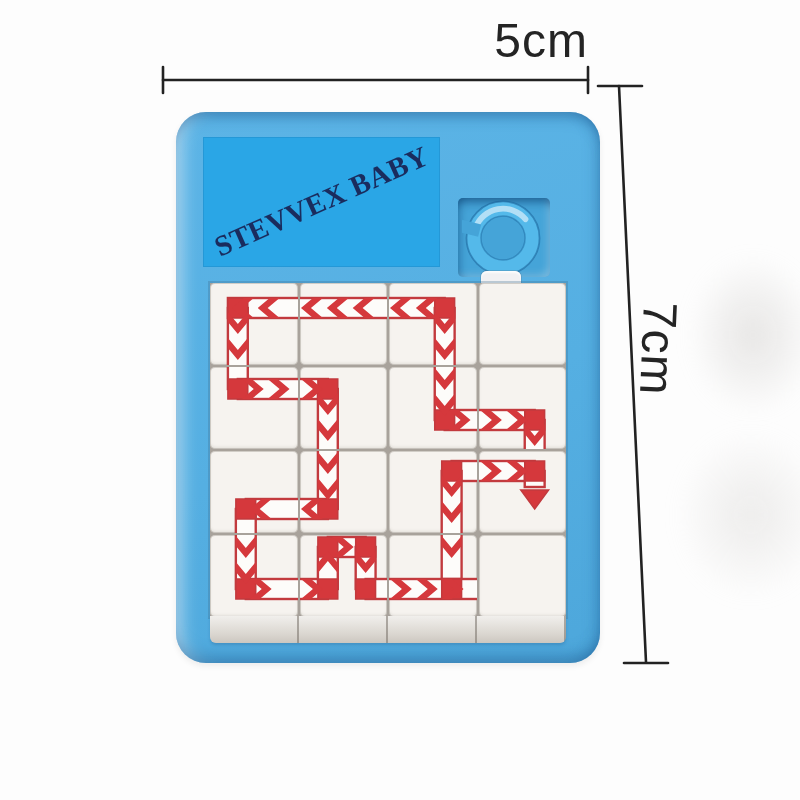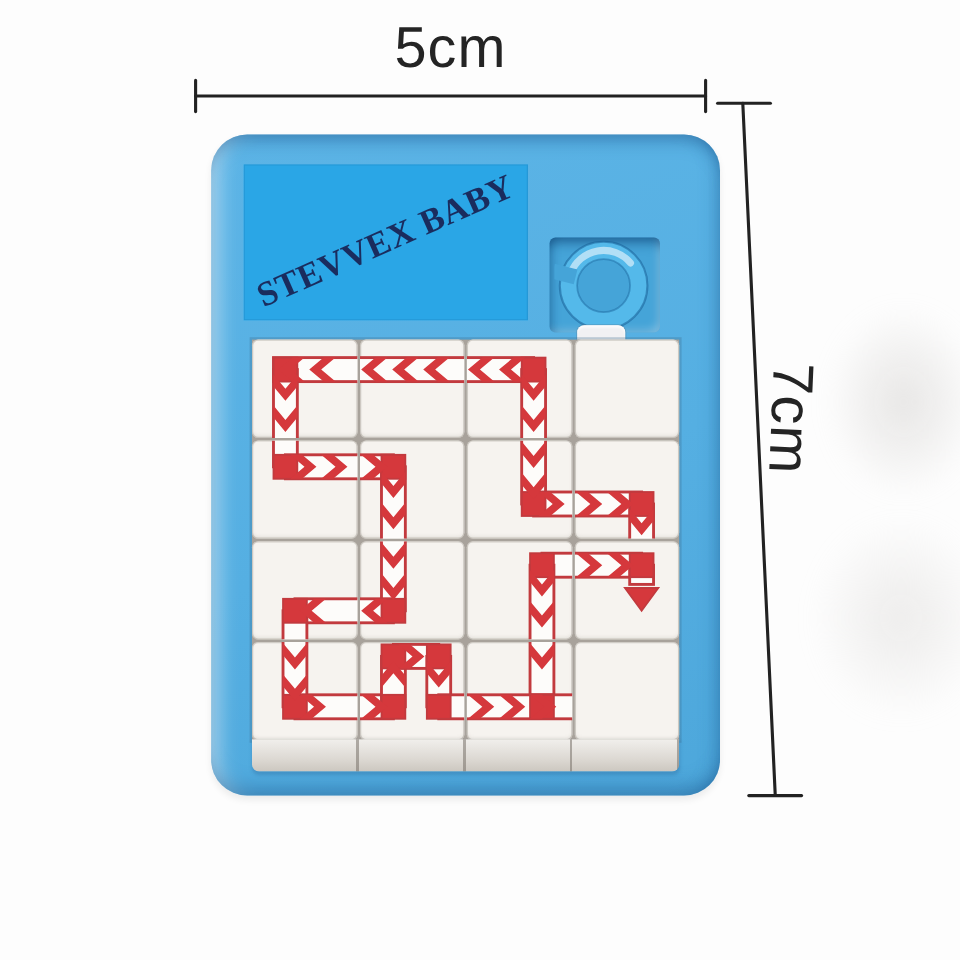--- a/index.html
+++ b/index.html
@@ -12,21 +12,21 @@
   
   .smudge{position:absolute;border-radius:50%;filter:blur(9px);pointer-events:none;}
   .s1{left:688px;top:255px;width:130px;height:160px;
       background:radial-gradient(closest-side, rgba(213,211,209,.55), rgba(213,211,209,0));}
   .s2{left:676px;top:430px;width:150px;height:170px;
       background:radial-gradient(closest-side, rgba(218,216,214,.45), rgba(218,216,214,0));}
 
   
   .dim-svg{position:absolute;left:0;top:0;width:800px;height:800px;pointer-events:none;}
   .dim-label-w{
-    position:absolute;left:163px;top:13px;width:425px;text-align:center;
+    position:absolute;left:163px;top:13px;width:425px;text-align:right;
     font-size:48px;color:#242424;letter-spacing:1px;
   }
   .dim-label-h{
     position:absolute;left:631px;top:302px;
     writing-mode:vertical-rl;font-size:48px;color:#242424;letter-spacing:1px;
     transform:rotate(2.5deg);
   }
 
   
   .frame{

